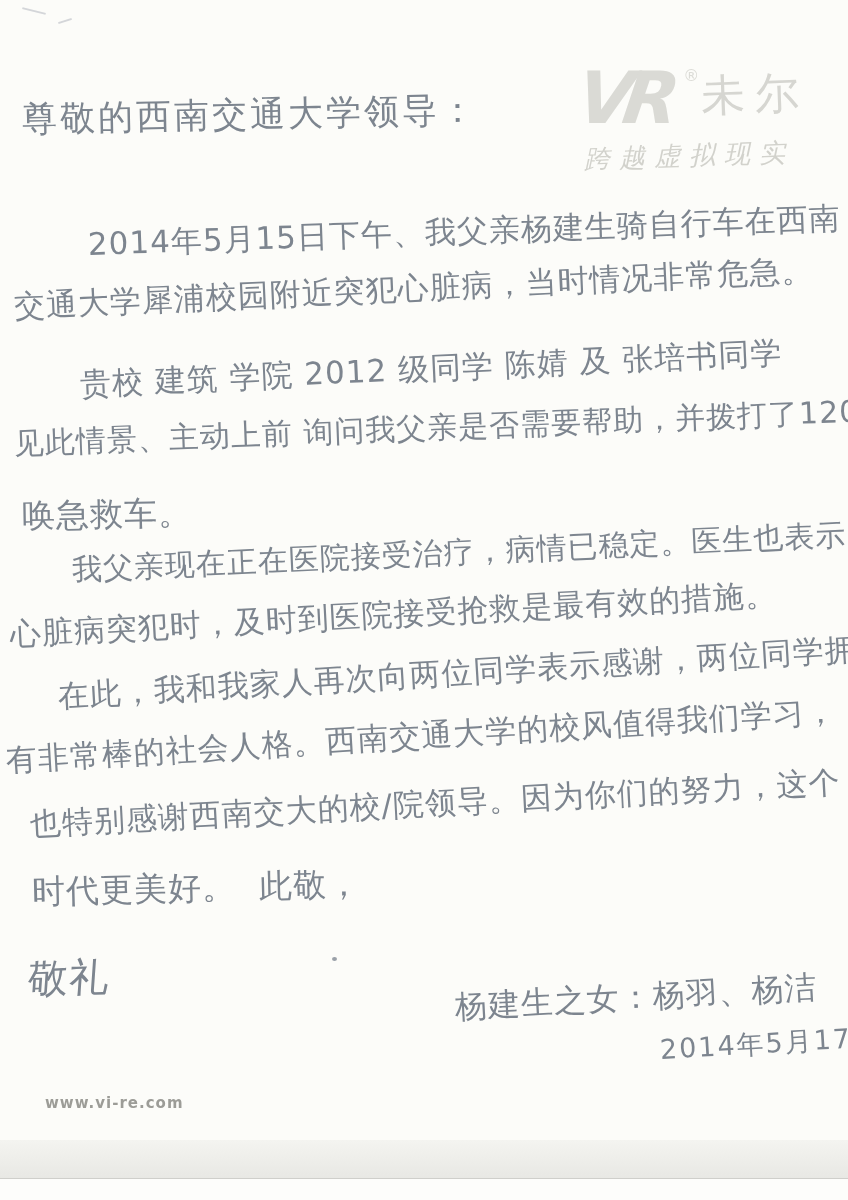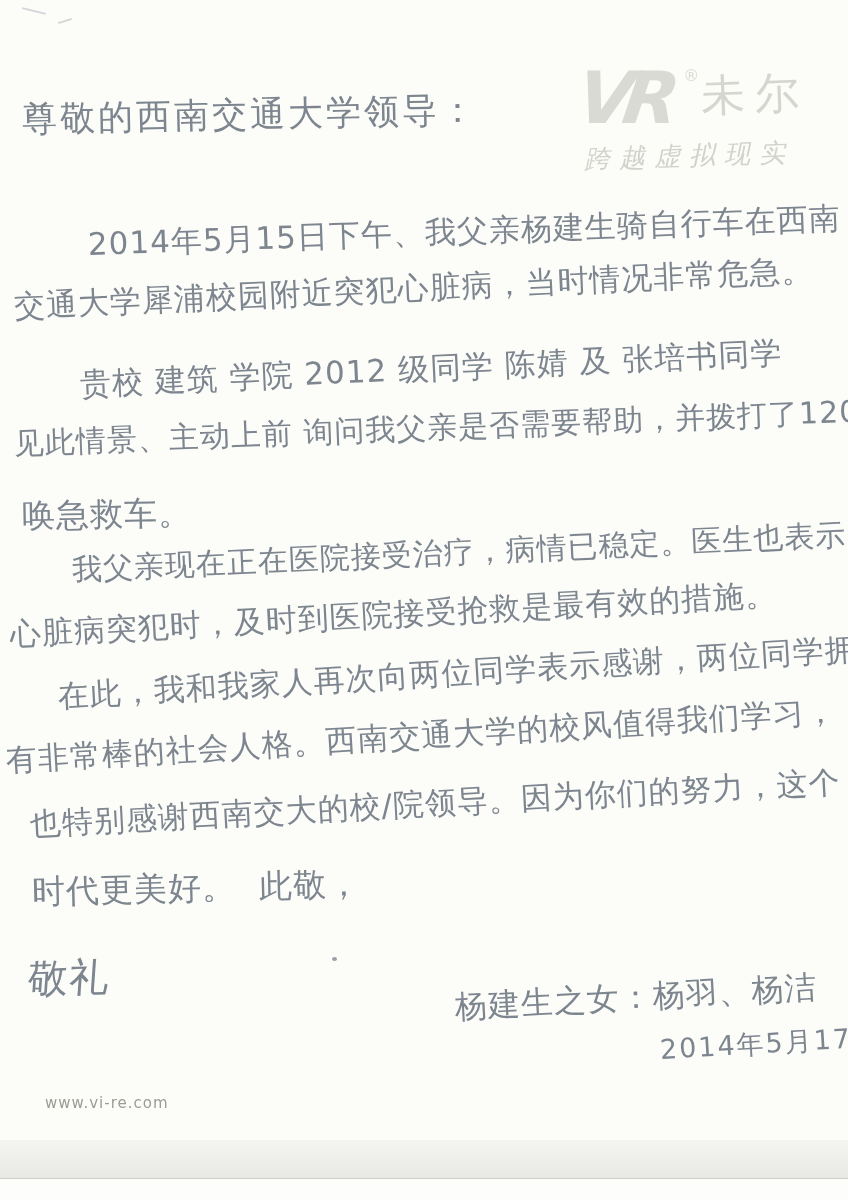--- a/index.html
+++ b/index.html
@@ -84,21 +84,21 @@
     position: absolute;
     left: 45px;
     top: 1058px;
     color: #ababa6;
     font-size: 12.5px;
     line-height: 18px;
     white-space: pre;
   }
   .footer .site {
     font-size: 15px;
-    font-weight: normal;
+    font-weight: bold;
     letter-spacing: 1px;
     color: #9c9c97;
     margin-bottom: 3px;
   }
 
   
   .scan-band {
     position: absolute;
     left: 0; right: 0;
     top: 1140px;

